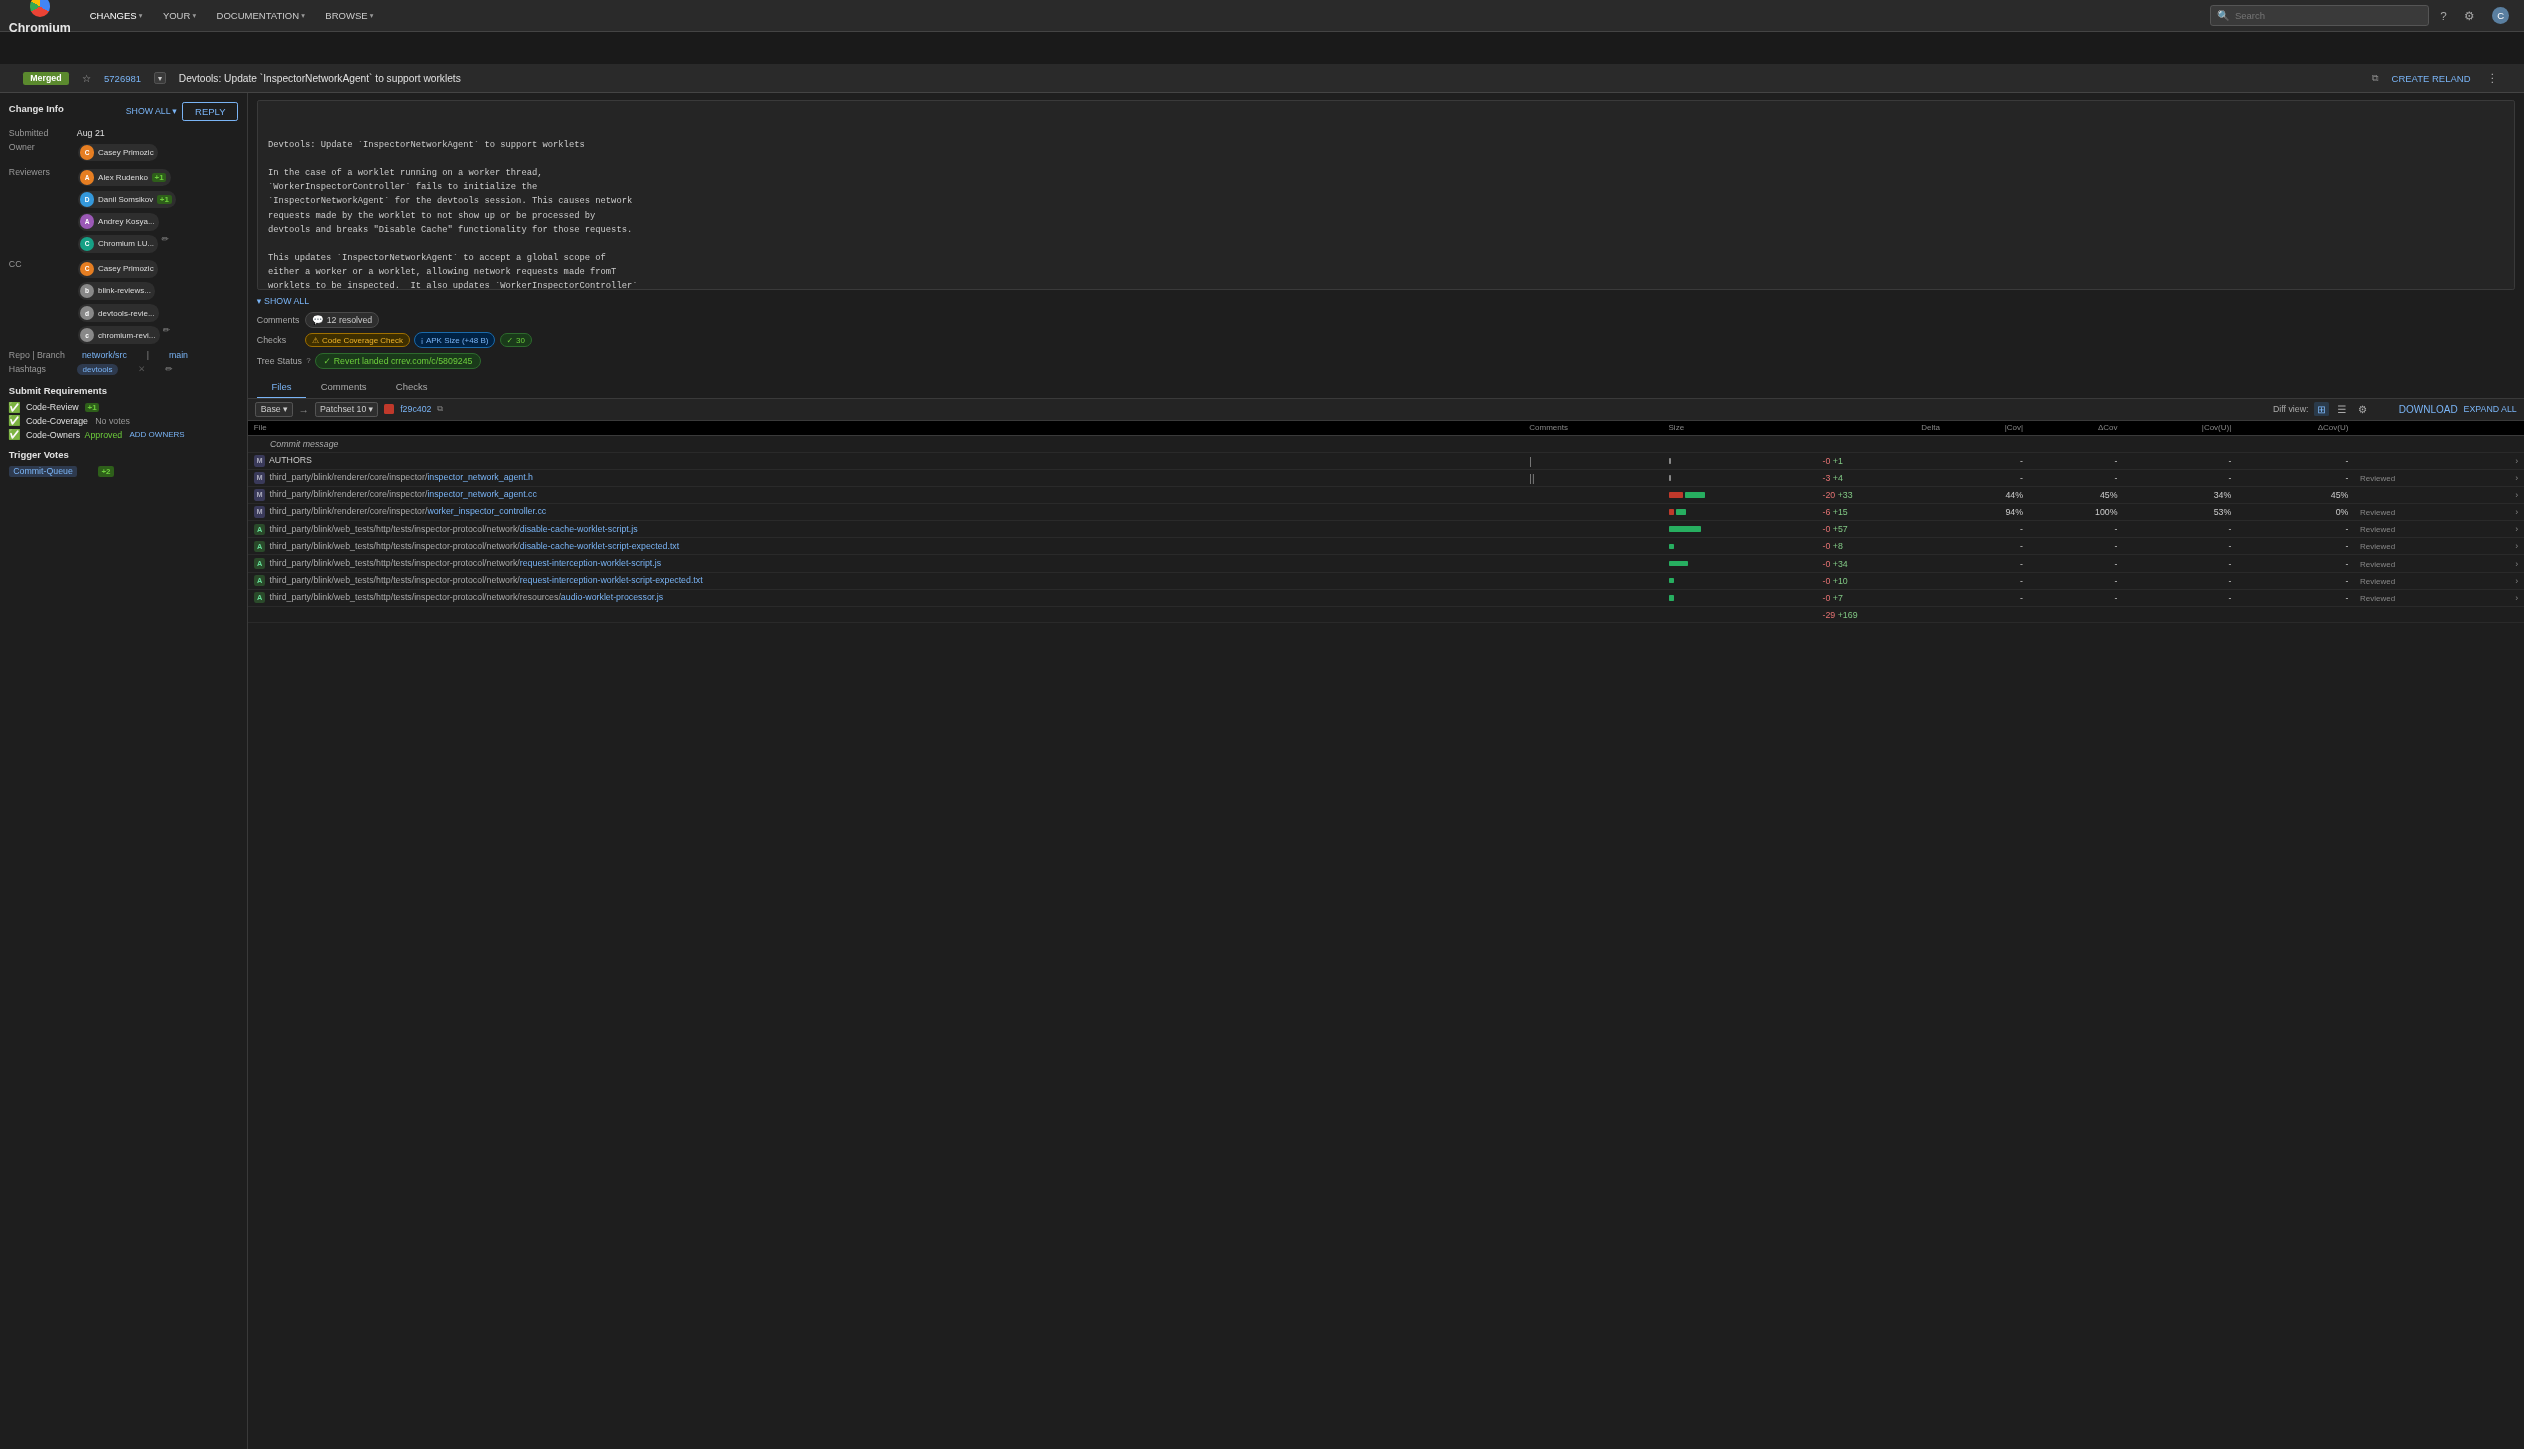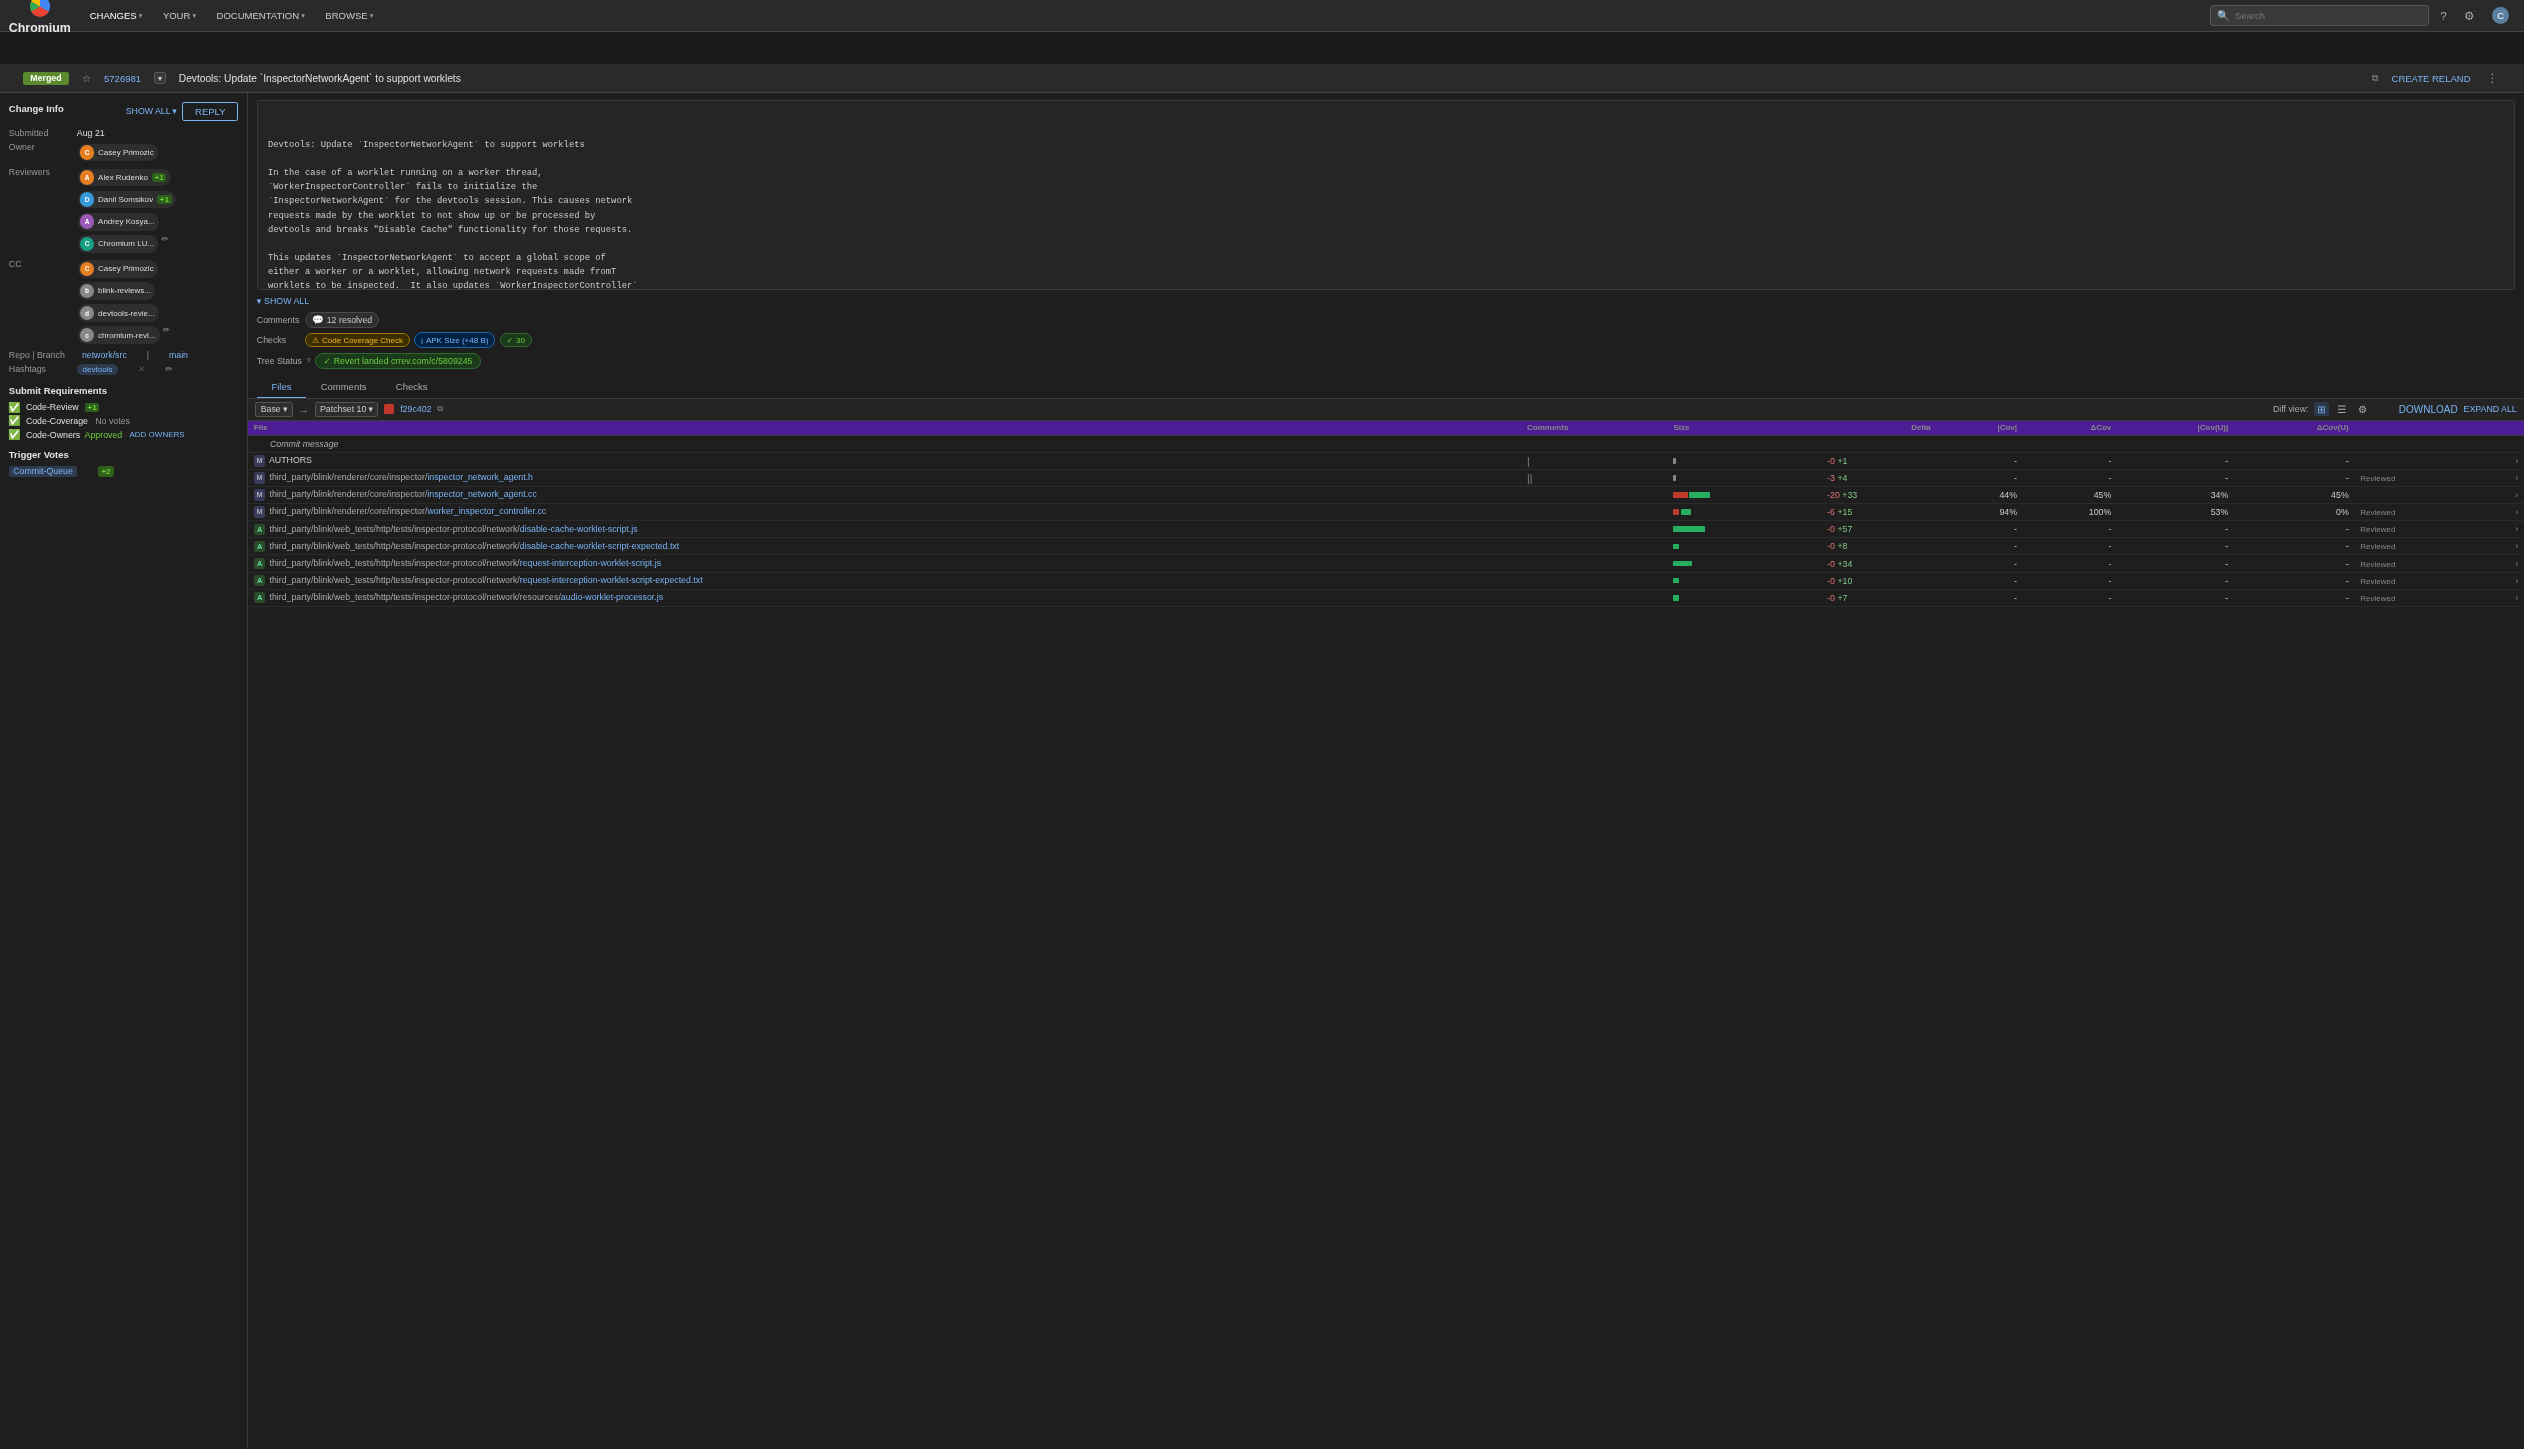--- a/index.html
+++ b/index.html
@@ -190,22 +190,22 @@
     .copy-small { color: #888; font-size: 8px; cursor: pointer; }
     .diff-label { color: #aaa; font-size: 8.8px; margin-left: auto; }
     .diff-icon-btn { color: #aaa; cursor: pointer; font-size: 10.2px; padding: 1.5px 2.9px; border-radius: 1.5px; }
     .diff-icon-btn.active { color: #7ab4f5; background: #2a3a4a; }
     .download-btn { color: #7ab4f5; font-size: 10px; cursor: pointer; margin-left: 23px; }
     .expand-all-btn { color: #7ab4f5; font-size: 8.8px; cursor: pointer; }
 
     
     .files-table { width: 100%; border-collapse: collapse; }
     .files-table th {
-      text-align: left; font-size: 8px; color: #888; font-weight: 700;
-      padding: 2.9px 5.8px; border-bottom: 0.7px solid #3a3a3a; background: #4c1d95; position: sticky; top: 0; z-index: 1;
+      text-align: left; font-size: 8px; color: #888; font-weight: 400;
+      padding: 2.9px 5.8px; border-bottom: 0.7px solid #3a3a3a; background: #000000; position: sticky; top: 0; z-index: 1;
     }
     .files-table th.right { text-align: right; }
     .files-table td { padding: 2.2px 5.8px; border-bottom: 0.7px solid #2a2a2a; font-size: 8.8px; vertical-align: middle; }
 
     .commit-msg-row td { color: #aaa; font-style: italic; padding: 2.9px 5.8px; }
 
     .type-badge {
       display: inline-block; width: 11.7px; height: 11.7px; border-radius: 2.2px;
       text-align: center; line-height: 11.7px; font-size: 7.3px; font-weight: 700; margin-right: 1.5px;
     }
@@ -732,18 +732,29 @@
               <span class="delta-pos">+7</span>
             </td>
             <td class="right cov-val">-</td>
             <td class="right cov-val">-</td>
             <td class="right cov-val">-</td>
             <td class="right cov-val">-</td>
             <td><span class="reviewed-label">Reviewed</span></td>
             <td class="chevron-cell">›</td>
           </tr>
 
+          <tr class="totals-row">
+            <td></td>
+            <td></td>
+            <td></td>
+            <td class="right">
+              <span class="delta-neg">-29</span>
+              <span class="separator"> </span>
+              <span class="delta-pos">+169</span>
+            </td>
+            <td colspan="6"></td>
+          </tr>
         </tbody>
       </table>
     </div>
   </div>
 </div>
 
 
 </body></html>

